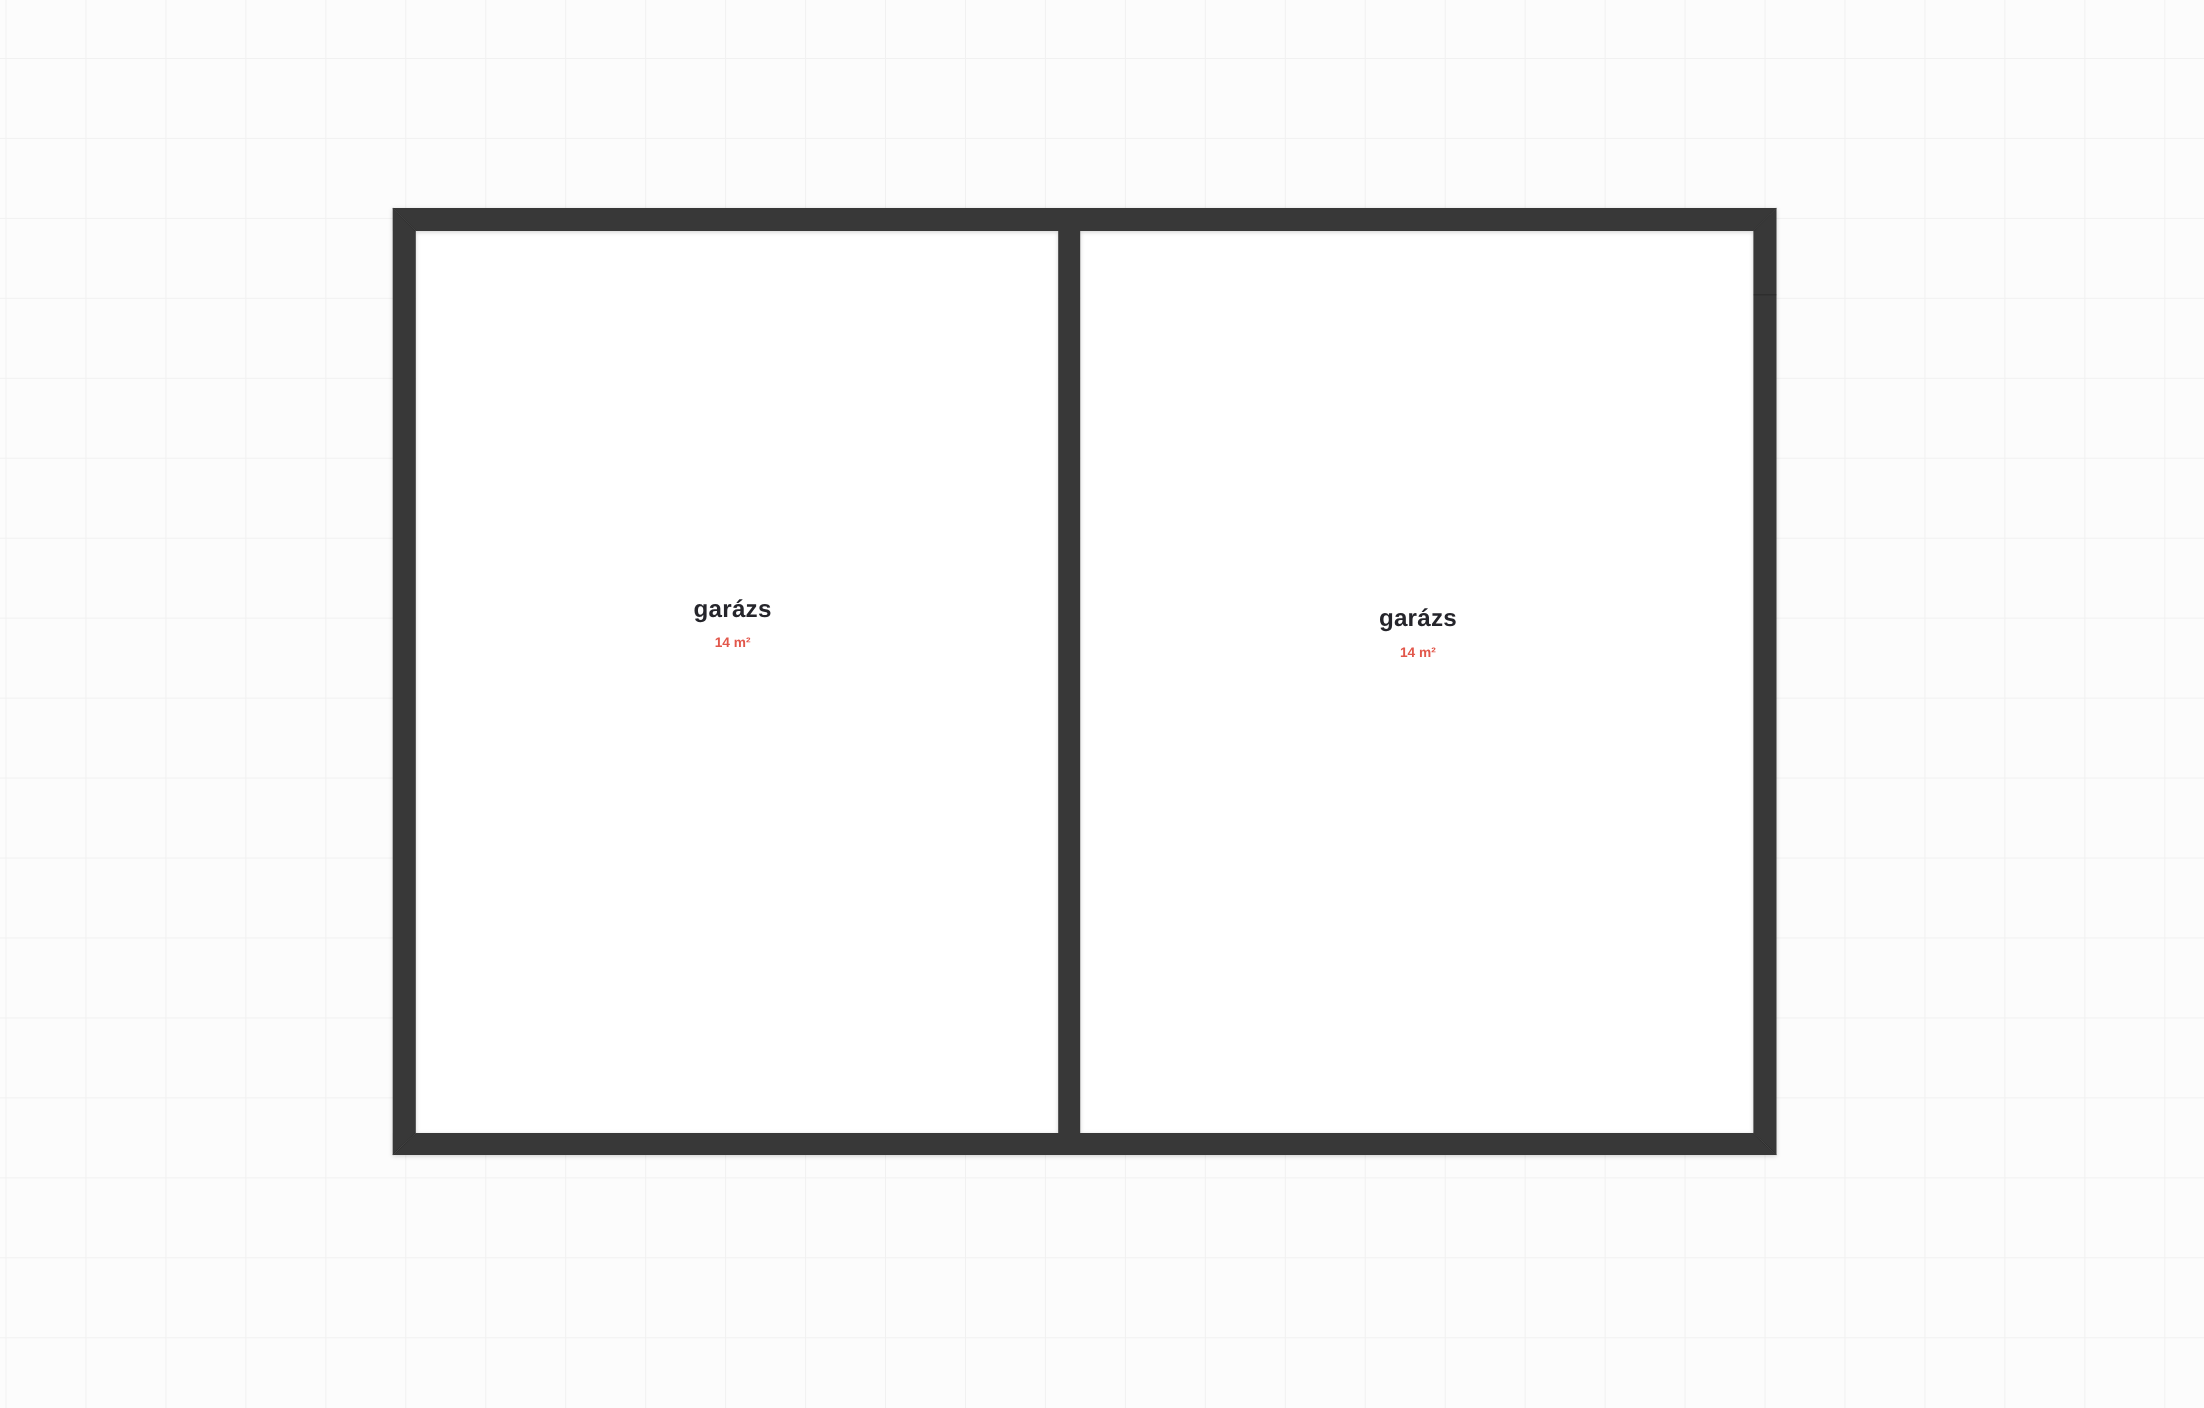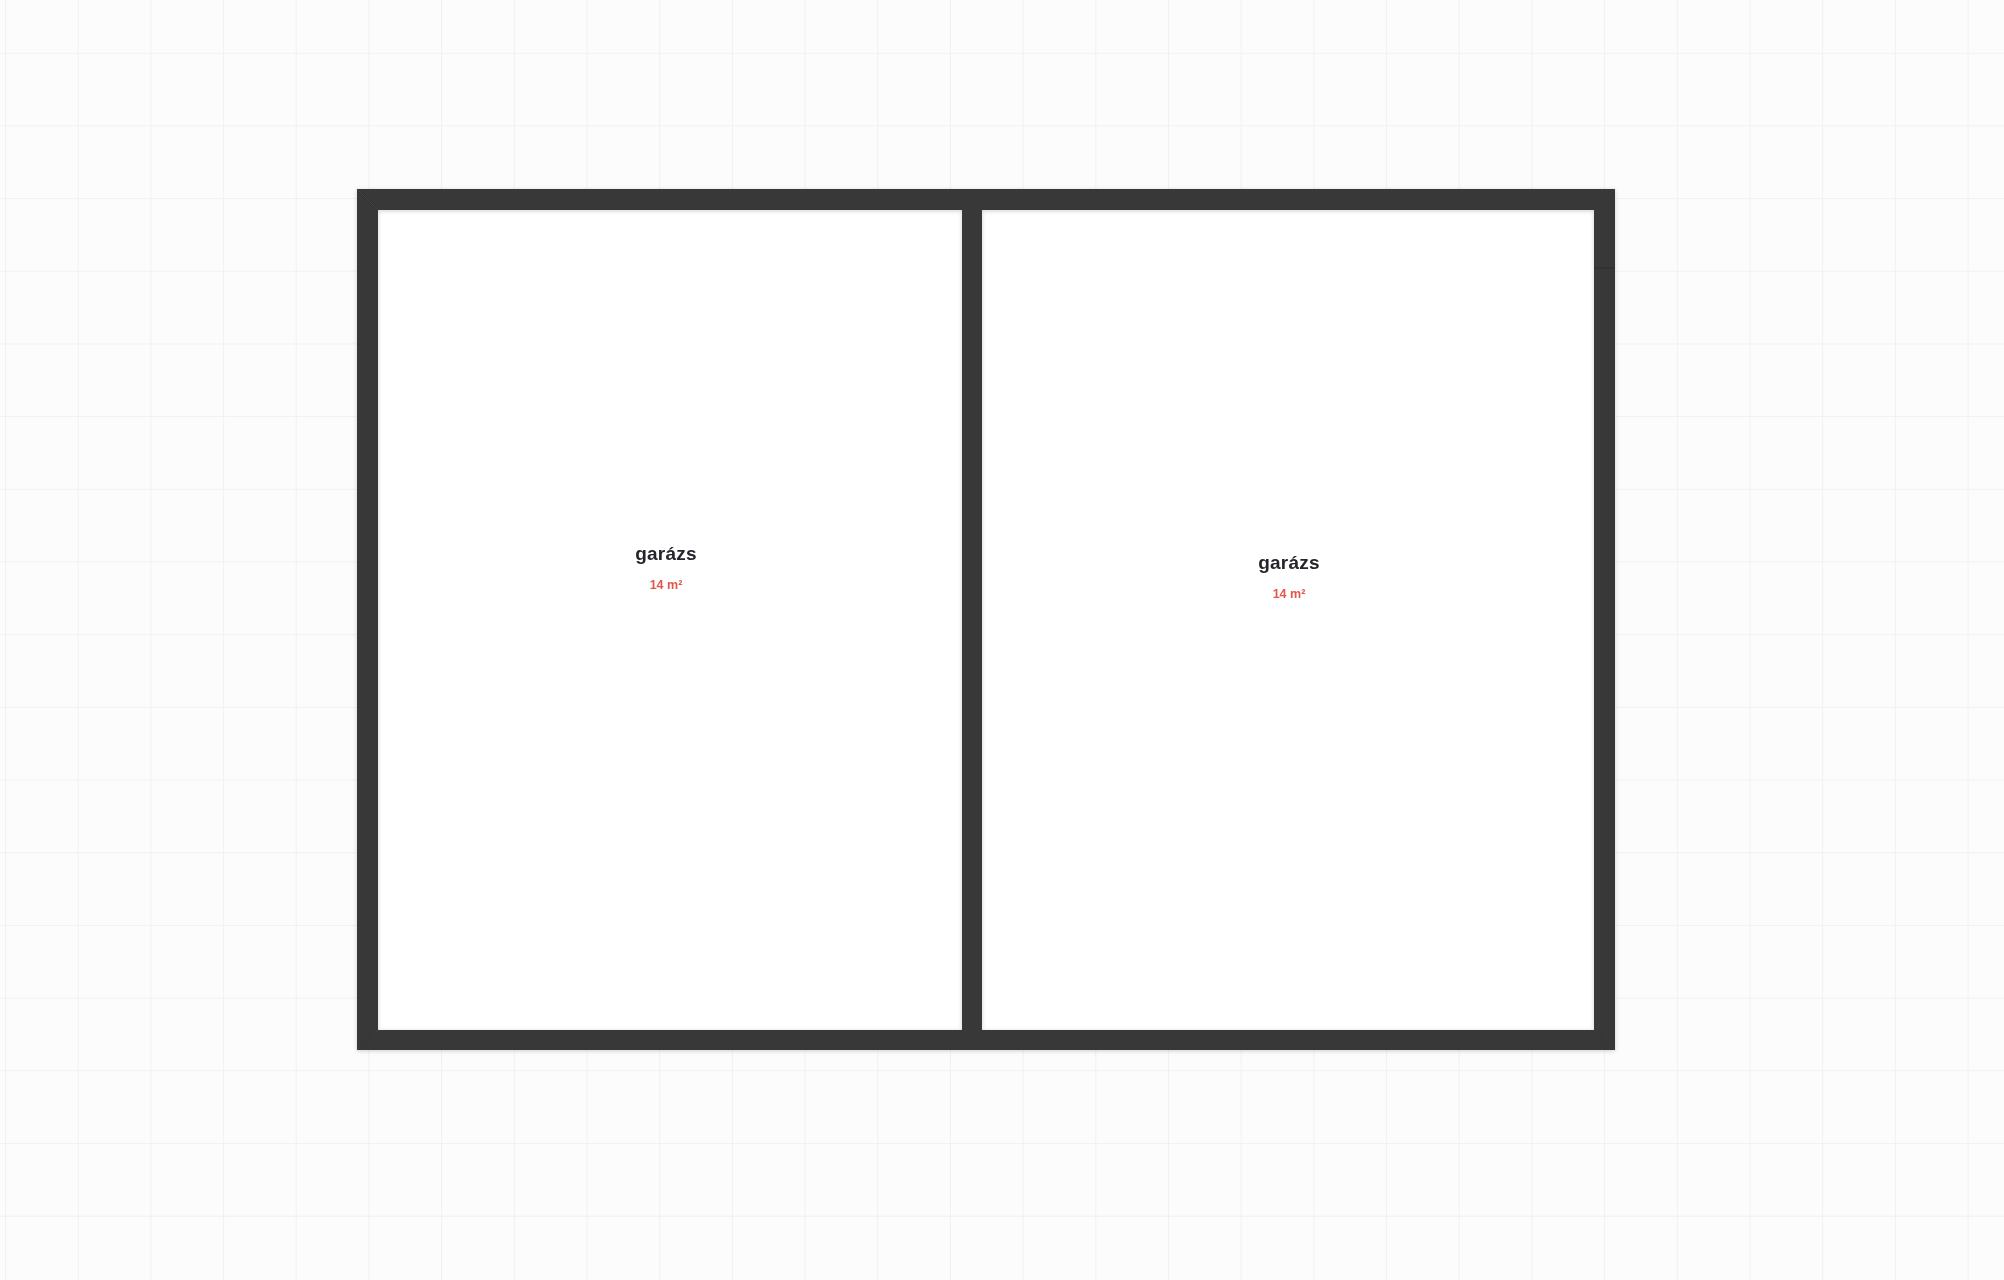--- a/index.html
+++ b/index.html
@@ -26,21 +26,21 @@
   .room{fill:var(--room-fill);}
   .walls{filter:drop-shadow(0 1px 2px rgba(0,0,0,0.18));}
   .wall{fill:var(--wall);stroke:none;}
   .seam{stroke:rgba(0,0,0,0.28);stroke-width:1.2;fill:none;}
   .seam-light{stroke:rgba(0,0,0,0.22);stroke-width:1;fill:none;}
   .room-label{
     position:absolute;transform:translate(-50%,-50%);
     text-align:center;white-space:nowrap;cursor:default;
   }
   .room-name{
-    font-size:19px;font-weight:700;letter-spacing:.2px;
+    font-size:22px;font-weight:700;letter-spacing:.2px;
     line-height:20px;color:var(--room-name);
   }
   .room-area{
     margin-top:14px;font-size:12.5px;font-weight:700;
     line-height:15px;color:var(--room-area);
   }
 </style>
 </head>
 <body>
 

